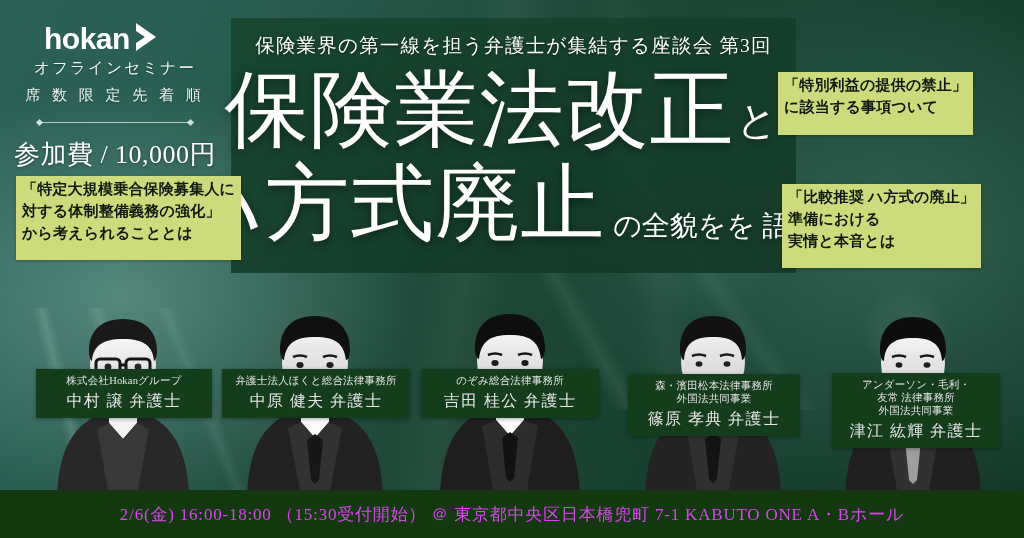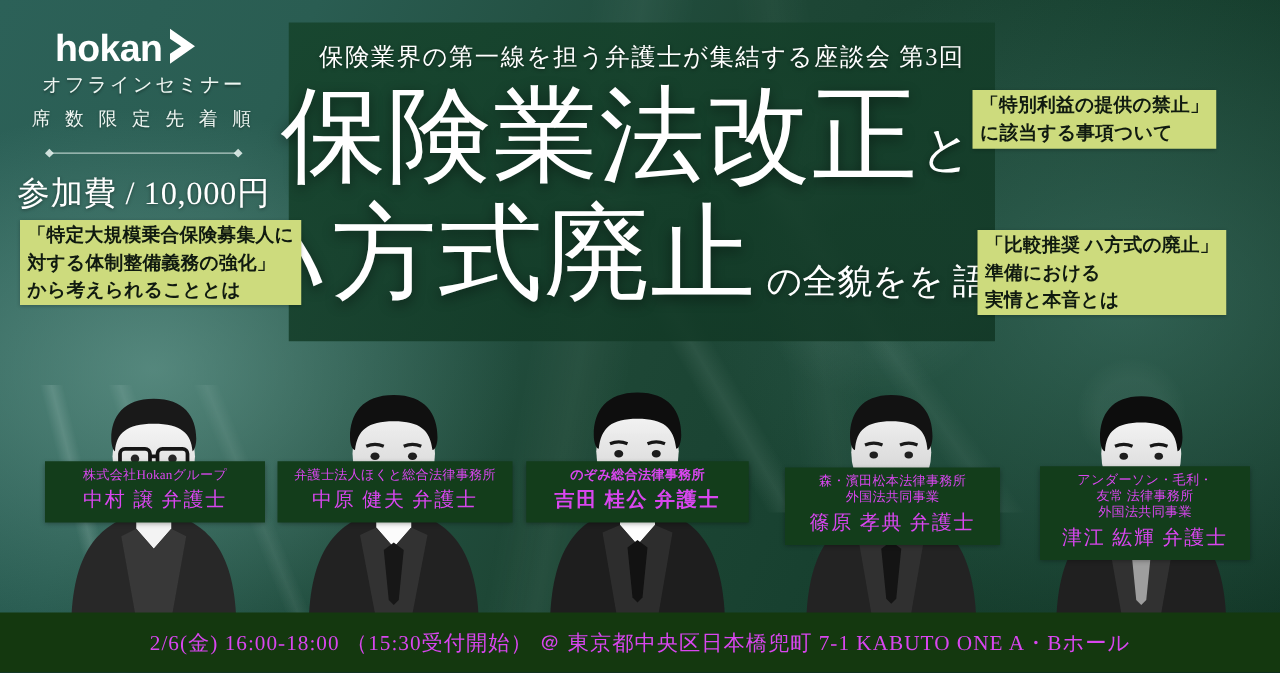--- a/index.html
+++ b/index.html
@@ -106,38 +106,38 @@
   .tailbox {
     display:inline-block; color:#ffffff; font-size:28px; line-height:1.18;
     text-align:left; vertical-align:bottom; margin-left:4px;
     transform:translate(-8px,-4px);
     text-shadow:0 2px 6px rgba(0,0,0,.45);
   }
 
   
   .chip {
     position:absolute; background:#cddb7d; color:#101a10;
-    font-size:15px; line-height:1.45; padding:3px 6px 0;
+    font-size:15px; line-height:1.45; padding:3px 6px 16px;
     font-weight:700; letter-spacing:.2px;
     box-shadow:0 1px 3px rgba(0,0,0,.25);
   }
   .chip span { display:block; white-space:nowrap; }
   #chip-tr { left:778px; top:72px; }
   #chip-br { left:782px; top:184px; }
   #chip-l  { left:16px;  top:176px; }
 
   
   #speakers { position:absolute; left:0; top:258px; width:1024px; height:238px; }
   .sp { position:absolute; bottom:0; }
   .portrait {
     position:absolute; bottom:0; left:50%; transform:translateX(-50%);
     filter:grayscale(100%) contrast(1.05) brightness(1.02);
   }
   .plate {
-    position:absolute; background:#133d1b; color:#d946ef;
+    position:absolute; background:#133d1b; color:#e5e5e5;
     text-align:center; padding:5px 9px 7px; line-height:1.25;
     box-shadow:0 1px 4px rgba(0,0,0,.35);
   }
   .plate .firm { font-size:10.5px; letter-spacing:.2px; display:block; }
   .plate .name { font-size:16px; letter-spacing:1.4px; display:block; margin-top:4px; }
 
   
   #footer {
     position:absolute; left:0; bottom:0; width:1024px; height:48px;
     background:#14380f; display:flex; align-items:center; justify-content:center;
@@ -254,21 +254,21 @@
         <path d="M62 89 Q69 86 76 89" stroke="#1f1f1f" stroke-width="2.6" fill="none"></path>
         <path d="M92 89 Q99 86 106 89" stroke="#1f1f1f" stroke-width="2.6" fill="none"></path>
         <path d="M75 120 Q84 125 93 120" stroke="#888" stroke-width="2.4" fill="none"></path>
       </svg>
       <div class="plate" style="left:2px; bottom:78px; width:188px;">
         <span class="firm">弁護士法人ほくと総合法律事務所</span>
         <span class="name">中原 健夫 弁護士</span>
       </div>
     </div>
 
-    <div class="sp" style="left:415px; width:190px; height:238px;font-weight:bold;">
+    <div class="sp" style="left:415px; width:190px; height:238px;">
       <svg class="portrait" width="168" height="228" viewBox="0 0 168 228">
         <defs>
             <linearGradient id="g3" x1="0" y1="0" x2="0" y2="1">
           <stop offset="0" stop-color="#efefef"></stop>
               <stop offset="1" stop-color="#c6c6c6"></stop>
             </linearGradient>
           </defs>
         <path d="M14 228 C16 168 38 150 62 141 L106 141 C130 150 152 168 154 228 Z" fill="#222222"></path>
         <path d="M70 132 L98 132 L98 152 L84 168 L70 152 Z" fill="#f2f2f2"></path>
         <path d="M84 168 L70 152 L56 158 L68 228 L100 228 L112 158 L98 152 Z" fill="#303030"></path>

